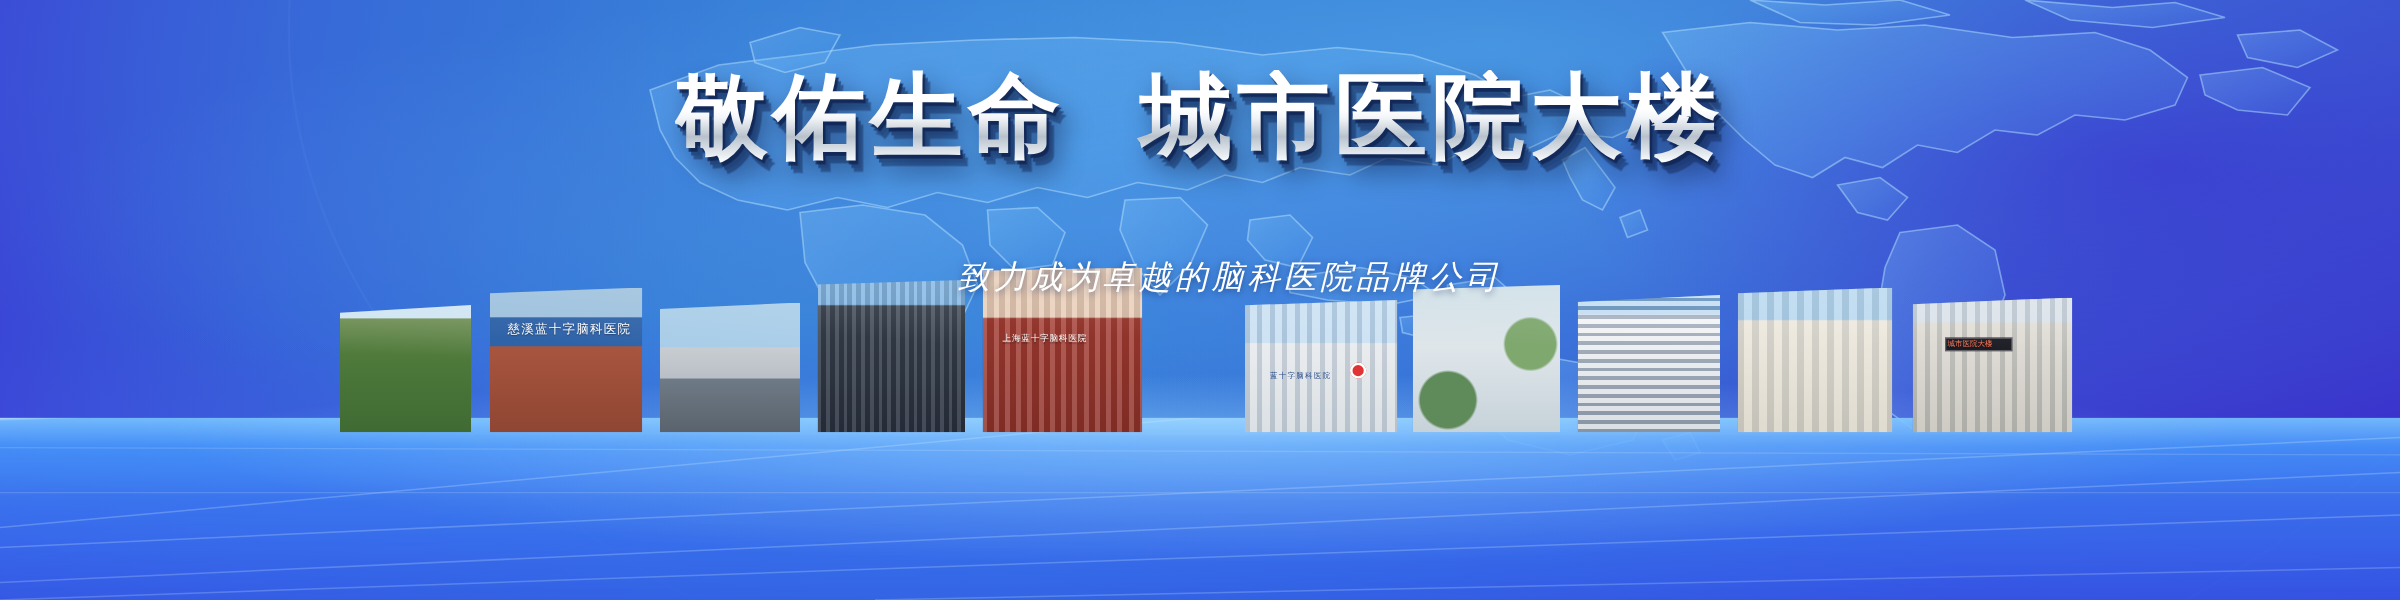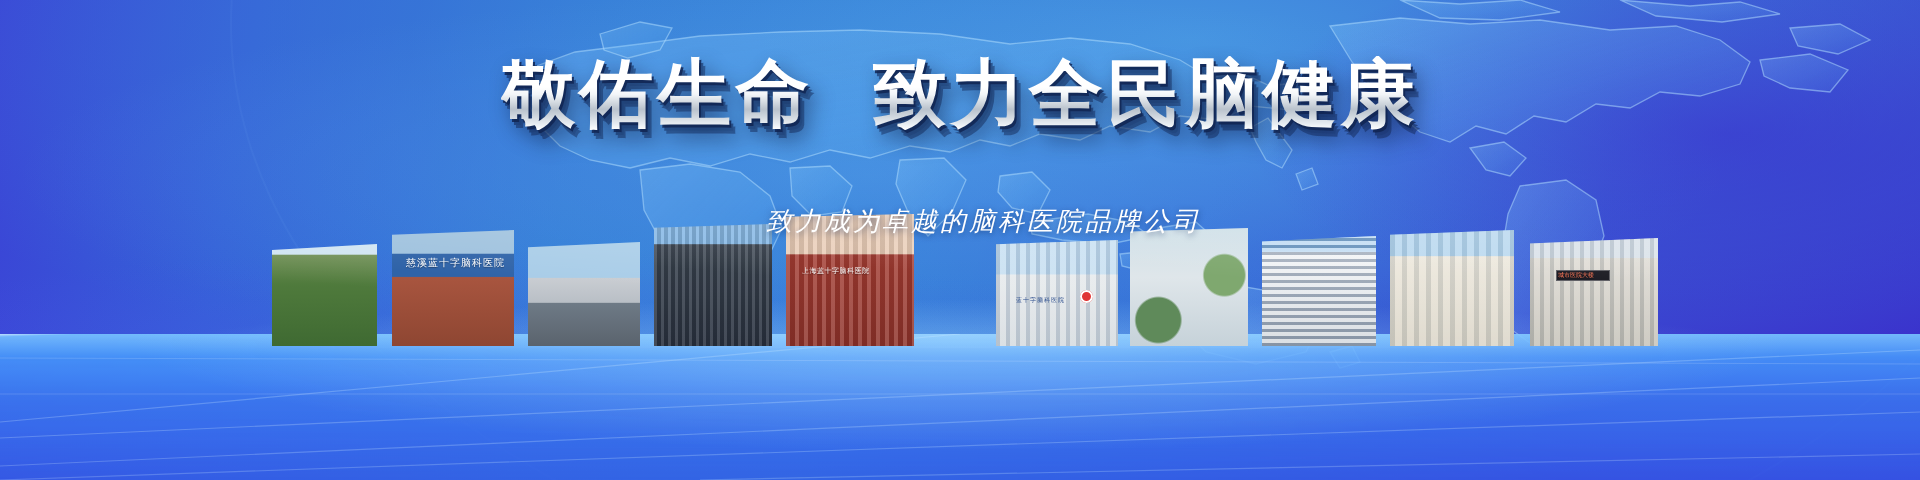--- a/index.html
+++ b/index.html
@@ -196,21 +196,21 @@
 
         <path d="M1520 186 L1566 180 L1596 200 L1604 236 L1588 278 L1562 318 L1534 346 L1512 330
                  L1506 292 L1502 250 L1508 214 Z"></path>
 
         <path d="M1760 60 L1810 54 L1848 70 L1830 92 L1790 88 L1764 76 Z"></path>
       </g>
     </svg>
   </div>
 
   <div class="headline-wrap">
-    <h1 class="headline">敬佑生命  致力全民脑健康</h1>
+    <h1 class="headline">敬佑生命  城市医院大楼</h1>
   </div>
 
   <div class="subtitle-wrap">
     <p class="subtitle">致力成为卓越的脑科医院品牌公司</p>
   </div>
 
   <div class="horizon-glow"></div>
 
   <div class="strip">
 

